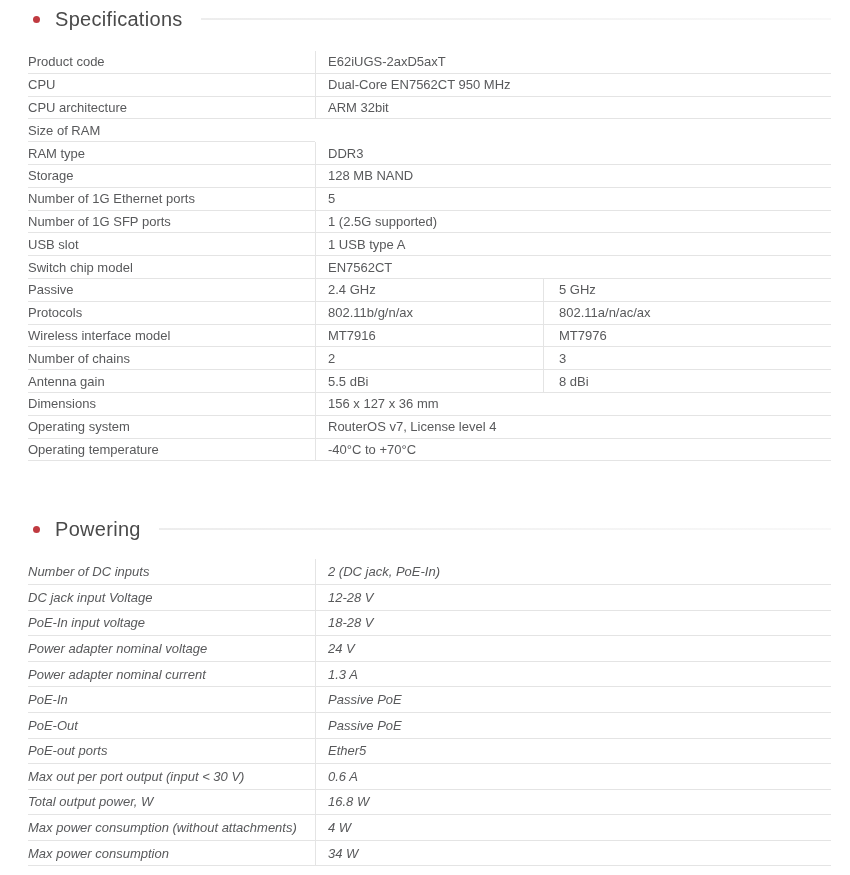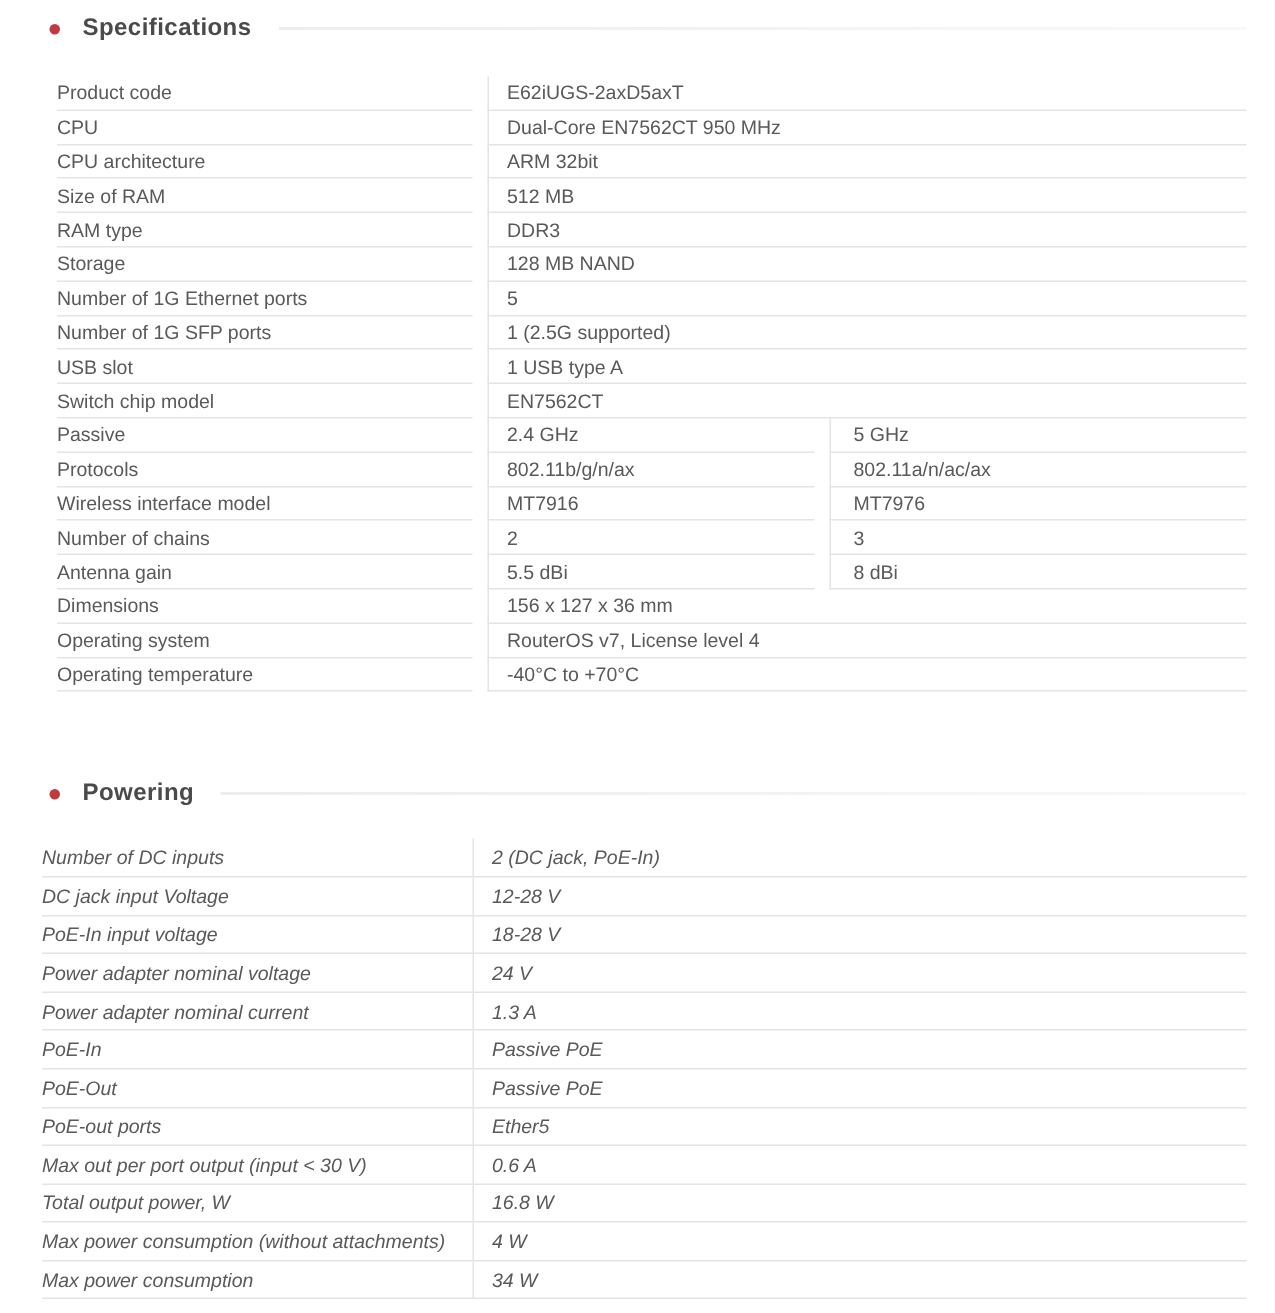--- a/index.html
+++ b/index.html
@@ -8,34 +8,34 @@
   *{box-sizing:border-box;}
   html,body{margin:0;padding:0;background:#fff;}
   body{
     width:850px;height:875px;overflow:hidden;
     font-family:"Liberation Sans",sans-serif;
     -webkit-font-smoothing:antialiased;
   }
   main{padding:7px 19px 0 28px;}
   .sec-head{display:flex;align-items:center;height:24px;padding-left:5px;}
   .bullet{width:7px;height:7px;border-radius:50%;background:var(--red);flex:0 0 auto;margin-right:15px;}
-  .sec-title{font-size:16px;font-weight:bold;color:var(--heading);margin:0;letter-spacing:.3px;}
+  .sec-title{font-size:20px;font-weight:normal;color:var(--heading);margin:0;letter-spacing:.3px;}
   .rule{flex:1;height:2px;margin-left:18px;background:linear-gradient(to right,var(--rule),#f8f8f8);}
   .spec-table{margin-top:20px;}
   .row{display:grid;grid-template-columns:287px 228px 1fr;}
   .cell{
     display:flex;align-items:center;
     border-bottom:1px solid var(--border);
     font-size:13px;color:var(--text);
     white-space:nowrap;overflow:hidden;
   }
   .value{border-left:1px solid var(--border);padding-left:12px;}
   .value.v2{padding-left:15px;}
   .value.span2{grid-column:2/4;}
-  #sec-specifications .cell{height:22.8px;margin-left:10px;}
+  #sec-specifications .cell{height:22.8px;}
   #sec-powering{margin-top:56px;}
   #sec-powering .spec-table{margin-top:18px;}
   #sec-powering .cell{height:25.6px;font-style:italic;}
 </style>
 </head>
 <body>
 
 <main>
 
   <section id="sec-specifications">
@@ -52,21 +52,20 @@
         <div class="row">
           <span class="cell label">CPU</span>
           <span class="cell value span2">Dual-Core EN7562CT 950 MHz</span>
         </div>
         <div class="row">
           <span class="cell label">CPU architecture</span>
           <span class="cell value span2">ARM 32bit</span>
         </div>
         <div class="row">
           <span class="cell label">Size of RAM</span>
-          <span class="cell value span2">512 MB</span>
         </div>
         <div class="row">
           <span class="cell label">RAM type</span>
           <span class="cell value span2">DDR3</span>
         </div>
         <div class="row">
           <span class="cell label">Storage</span>
           <span class="cell value span2">128 MB NAND</span>
         </div>
         <div class="row">

